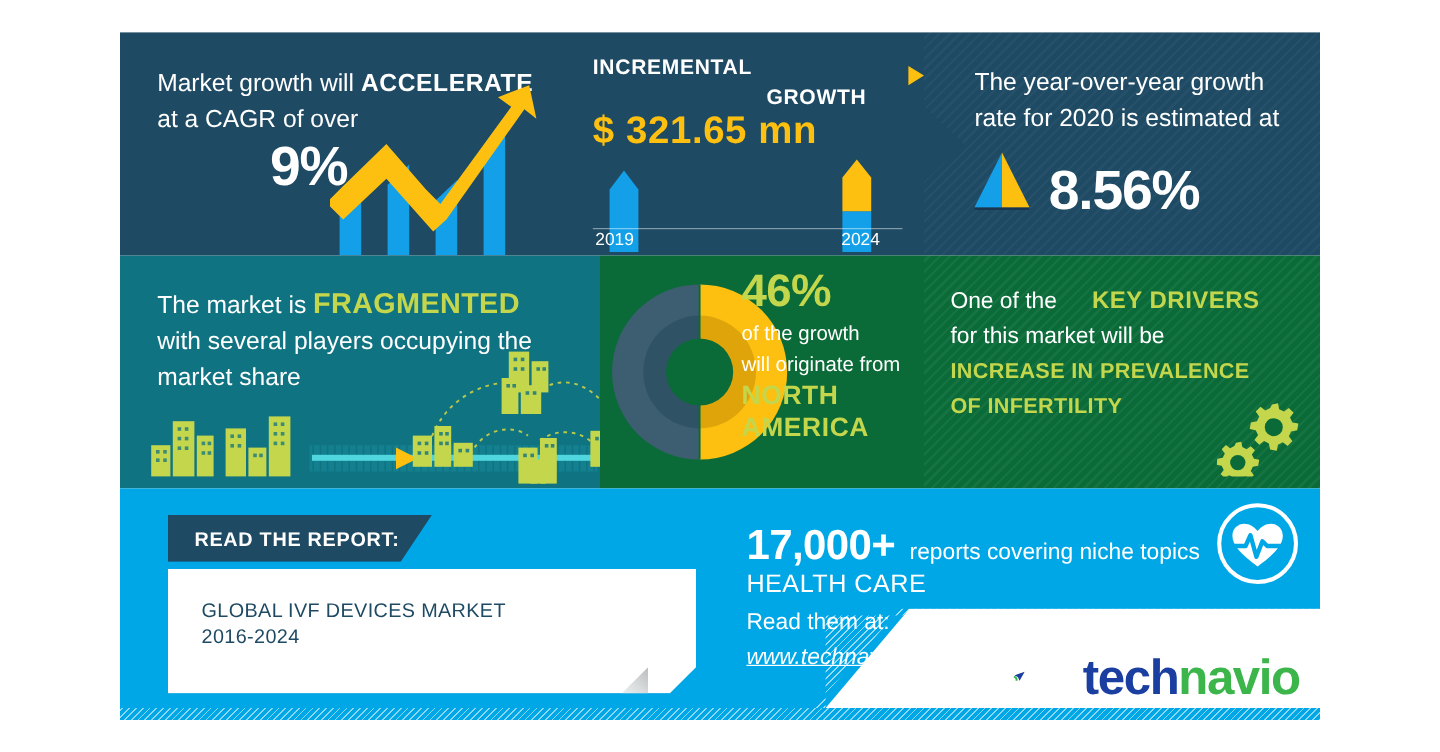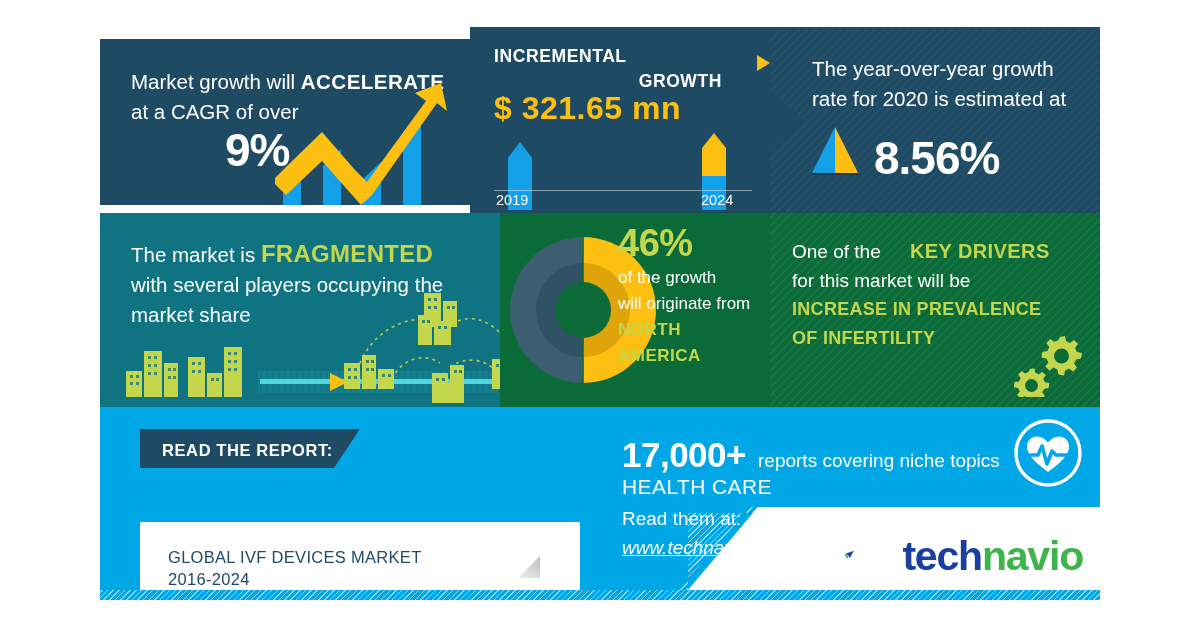--- a/index.html
+++ b/index.html
@@ -32,21 +32,21 @@
       #0a6b38;
   }
   .lightblue{background:#00a7e7;}
 
   
   .txt{color:#ffffff;font-size:20.5px;line-height:30px;font-weight:400;}
   .txt b{font-weight:700;letter-spacing:.5px;}
   .limeb{color:#c4d64c;font-weight:700;}
 
   
-  #p-cagr{left:0;top:12px;width:370px;height:166px;}
+  #p-cagr{left:0;top:0;width:370px;height:186px;}
   #cagr-text{position:absolute;left:31px;top:28px;width:330px;}
   #cagr-value{
     position:absolute;left:125px;top:84px;
     font-size:46px;font-weight:700;color:#ffffff;letter-spacing:-1px;
   }
   #cagr-graphic{position:absolute;left:175px;top:35px;width:195px;height:151px;}
 
   
   #p-incr{left:370px;top:0;width:300px;height:186px;}
   #incr-title{
@@ -96,21 +96,21 @@
   #frag-text{position:absolute;left:31px;top:26px;width:350px;}
   #frag-text .big{font-size:24px;font-weight:700;letter-spacing:.3px;}
   #frag-graphic{position:absolute;left:8px;top:100px;width:392px;height:86px;}
 
   
   #p-donut{left:400px;top:186px;width:270px;height:194px;}
   #donut{position:absolute;left:8px;top:22px;width:150px;height:150px;}
   #donut-text{position:absolute;left:118px;top:8px;width:150px;}
   #donut-pct{font-size:38px;font-weight:700;color:#c4d64c;line-height:44px;letter-spacing:-.5px;}
   .donut-line{color:#ffffff;font-size:17px;line-height:26px;}
-  .donut-line.region{color:#c4d64c;font-weight:700;letter-spacing:.5px;font-size:17px;}
+  .donut-line.region{color:#c4d64c;font-weight:700;letter-spacing:.5px;font-size:22px;}
 
   
   #p-drivers{left:670px;top:186px;width:330px;height:194px;}
   #drivers-text{position:absolute;left:22px;top:24px;width:300px;}
   #drivers-text .line{font-size:19px;line-height:29px;color:#ffffff;}
   #drivers-text .hl{color:#c4d64c;font-weight:700;font-size:20px;letter-spacing:.4px;margin-left:24px;}
   #drivers-text .drv{color:#c4d64c;font-weight:700;font-size:18px;line-height:29px;letter-spacing:.3px;}
   #gears{position:absolute;right:14px;bottom:10px;width:72px;height:64px;}
 
   
@@ -129,21 +129,20 @@
   }
   #ribbon-tab span{
     position:absolute;left:22px;top:12px;color:#ffffff;
     font-size:16.5px;font-weight:700;letter-spacing:.6px;
   }
   #ribbon-card{
     position:absolute;left:40px;top:67px;width:496px;height:104px;
     background:#ffffff;
     clip-path:polygon(0 0,440px 0,440px 82px,418px 104px,0 104px);
     box-shadow:0 2px 4px rgba(0,0,0,.15);
-    margin-top:48px;
   }
   #ribbon-fold{
     position:absolute;left:418px;top:149px;width:22px;height:22px;
     background:linear-gradient(225deg,#b9bdbe 0%,#d8dcdd 55%,#eceeef 100%);
     clip-path:polygon(0 22px,22px 0,22px 22px);
   }
   #ribbon-card .l1{position:absolute;left:28px;top:26px;color:#1e4a64;font-size:16.5px;letter-spacing:.3px;}
   #ribbon-card .l2{position:absolute;left:28px;top:48px;color:#1e4a64;font-size:16.5px;letter-spacing:.3px;}
 
   
@@ -163,21 +162,21 @@
     position:absolute;left:588px;top:100px;width:412px;height:83px;
     background:#ffffff;
     clip-path:polygon(70px 0,412px 0,412px 83px,0 83px);
   }
   #logo-wedge-hatch{
     position:absolute;left:578px;top:100px;width:422px;height:83px;
     background:repeating-linear-gradient(-45deg,
       rgba(255,255,255,.6) 0 1px, rgba(0,0,0,0) 1px 4px);
     clip-path:polygon(72px 0,422px 0,422px 6px,10px 6px,10px 83px,0 83px);
   }
-  #logo{position:absolute;left:155px;top:8px;width:240px;height:62px;display:flex;align-items:flex-end;gap:44px;}
+  #logo{position:absolute;left:155px;top:26px;width:240px;height:62px;display:flex;align-items:center;gap:44px;}
   #logo-mark{width:48px;height:44px;margin-right:4px;}
   #logo-word{font-size:41px;font-weight:700;letter-spacing:-1.2px;line-height:41px;}
   #logo-word .a{color:#1a3fa0;}
   #logo-word .b{color:#3cb54a;}
 </style>
 </head>
 <body>
 
 <div id="infographic">
 

